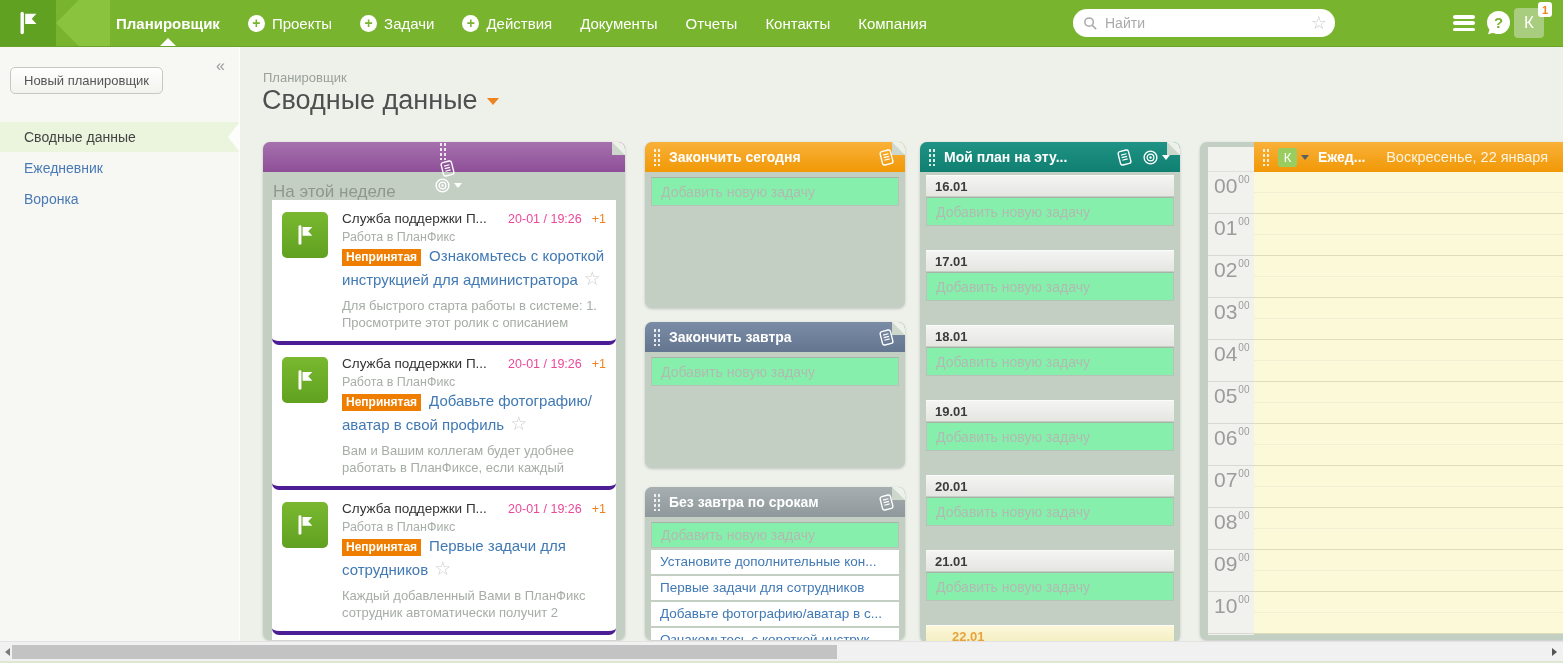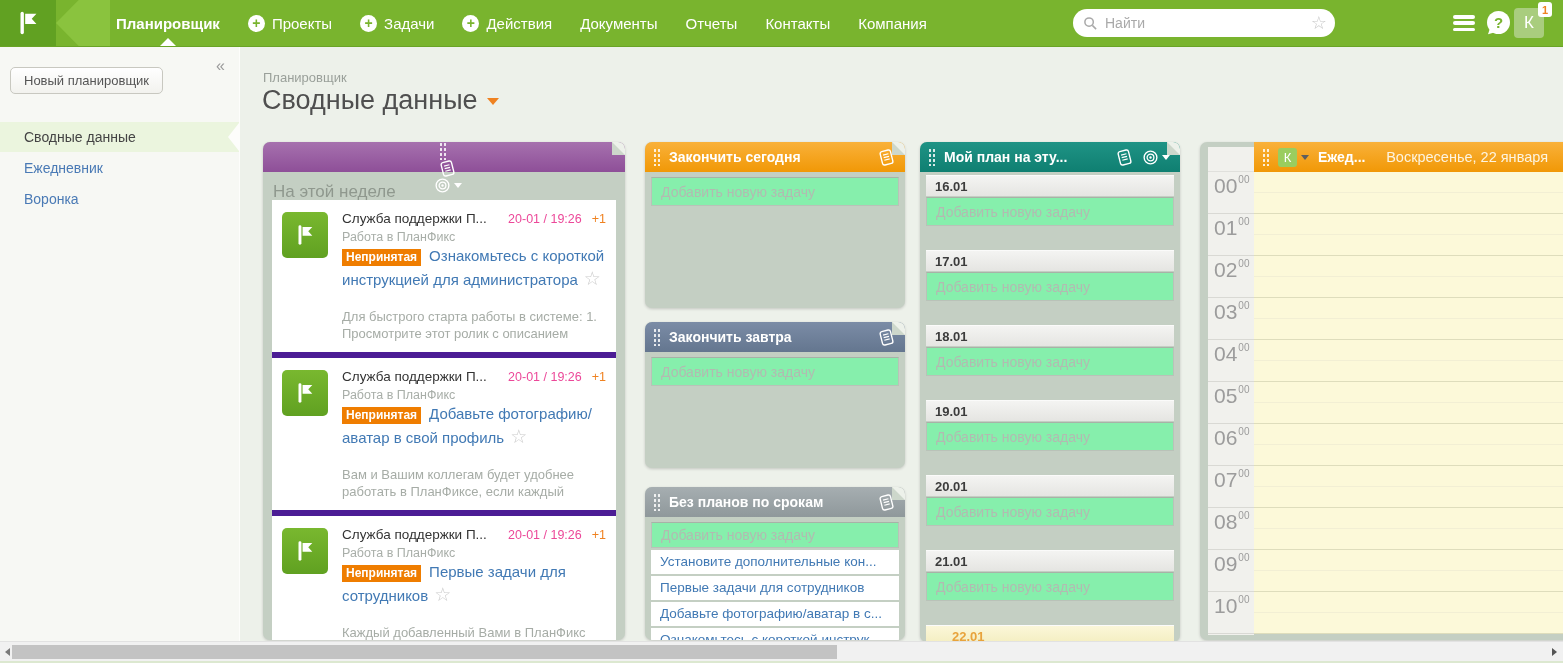--- a/index.html
+++ b/index.html
@@ -56,34 +56,34 @@
   .hd-purple { background:linear-gradient(#a671ae,#8e4f98);flex-direction:column; }
   .hd-orange { background:linear-gradient(#f9b13a,#f19806); }
   .hd-slate  { background:linear-gradient(#7b8ca6,#64768f); }
   .hd-gray   { background:linear-gradient(#a6aeb1,#8f989b); }
   .hd-teal   { background:linear-gradient(#1f9385,#0f7f71); }
   .add-input { display:block; width:calc(100% - 12px); margin:5px 6px 0; height:29px; border:1px solid #b9c2b8; border-top-color:#a8b2a7; background:#86efac; padding:8px 9px; font-size:14px; color:#555; font-family:"Liberation Sans", sans-serif; outline:none; }
   .add-input::placeholder { color:#b2bab1; }
   
   .section-label { padding:10px 10px 6px; color:#8f988e; font-size:17px; }
   .feed { position:absolute; left:9px; right:9px; top:58px; bottom:0; background:#fff; }
-  .feed-item { padding:11px 10px 9px; border-bottom:6px solid #4c1d95; position:relative; min-height:138px; }
+  .feed-item { padding:11px 10px 9px; border-bottom:4px solid #4c1d95; position:relative; min-height:138px;border-radius:7px; }
   .feed-avatar { position:absolute; left:10px; top:12px; width:46px; height:46px; border-radius:5px; background:linear-gradient(#79b82f,#60a121); display:flex; align-items:center; justify-content:center; }
   .feed-body { margin-left:60px; }
   .feed-row1 { display:flex; align-items:baseline; }
   .feed-author { flex:1; font-size:13.5px; color:#333; white-space:nowrap; overflow:hidden; text-overflow:ellipsis; cursor:pointer; }
   .feed-time { color:#ec4899; font-size:12.5px; margin-left:8px; }
   .feed-plus { color:#ef8221; font-size:12.5px; margin-left:10px; cursor:pointer; }
   .feed-project { color:#a8aea8; font-size:12.5px; margin:4px 0 2px; }
   .feed-taskline { font-size:15px; line-height:1.35; }
   .status-badge { background:#ef7d00; color:#fff; font-size:12px; font-weight:bold; padding:1px 4px 2px; margin-right:8px; }
   .task-link { color:#4179b4; cursor:pointer; }
   .feed-star { color:#ccc; font-size:19px; margin-left:6px; cursor:pointer; }
   .feed-star::before { content:"☆"; }
-  .feed-desc { margin-top:16px; color:#a6aca6; font-size:13px; line-height:1.35; max-height:37px; overflow:hidden; }
+  .feed-desc { margin-top:5px; color:#a6aca6; font-size:13px; line-height:1.35; max-height:37px; overflow:hidden; }
   
   .task-row { margin:2px 6px 0; height:24px; line-height:24px; background:#fff; padding:0 9px; font-size:13.5px; color:#4a86c0; white-space:nowrap; overflow:hidden; text-overflow:ellipsis; cursor:pointer; }
   
   .day-group { margin:0 6px; padding-top:3px; }
   .day-strip { height:21px; line-height:21px; background:linear-gradient(#f4f4f2,#e5e5e2); border-top:1px solid #fbfbfa; font-weight:bold; font-size:13px; color:#3c3c3c; padding:0 9px; }
   .day-group .add-input { margin:1px 0 21px; width:100%; }
   .day-strip.today { background:linear-gradient(#fbf7d9,#f3edbd); color:#e8a33c;padding-left:26px; }
   
   .cal-gutter { position:absolute; left:8px; top:5px; width:46px; bottom:5px; background:#f1f1ed; }
   .cal-gutter-head { height:25px; border-bottom:1px solid #e0e0dc; }
@@ -339,21 +339,21 @@
         </svg>
       </span>
     </div>
     <input class="add-input" placeholder="Добавить новую задачу" style="">
   </div>
 
   <div class="panel" style="left:404px; top:440px; width:260px; height:153px;">
     <div class="fold"></div>
     <div class="panel-head hd-gray">
       <span class="drag-dots"></span>
-      <span class="panel-title">Без планов по срокам</span>
+      <span class="panel-title">Без завтра по срокам</span>
       <span class="head-icon">
         <svg width="17" height="17" viewBox="0 0 16 16" style="transform:rotate(-14deg)">
           <rect x="3" y="1.5" width="10" height="13" rx="2" fill="none" stroke="#fff" stroke-width="1.3"></rect>
           <line x1="5.4" y1="5" x2="10.6" y2="5" stroke="#fff" stroke-width="1.1"></line>
           <line x1="5.4" y1="7.5" x2="10.6" y2="7.5" stroke="#fff" stroke-width="1.1"></line>
           <line x1="5.4" y1="10" x2="10.6" y2="10" stroke="#fff" stroke-width="1.1"></line>
         </svg>
       </span>
     </div>
     <input class="add-input" style="height: 26px;" placeholder="Добавить новую задачу">

